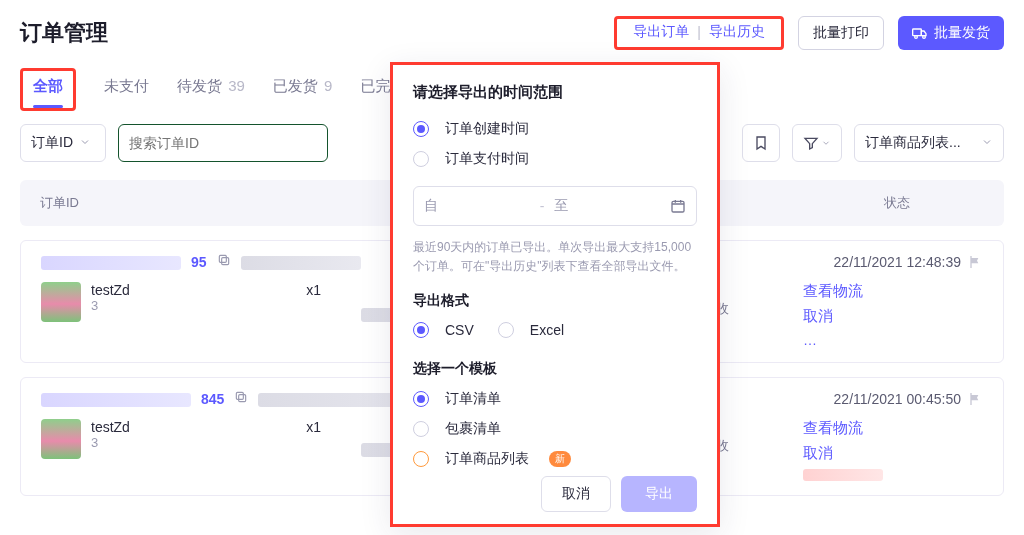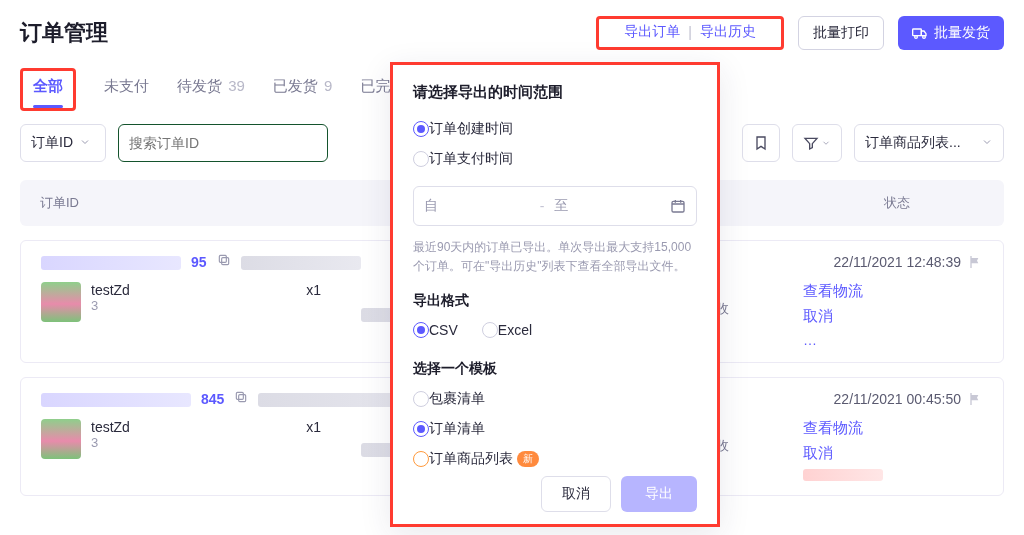--- a/index.html
+++ b/index.html
@@ -26,21 +26,21 @@
     border:1px solid #d3d3e2; border-radius:6px; padding:7px 14px;
     background:#fff; color:#2a2a3c; font-size:14px; cursor:pointer;
   }
   .btn-primary {
     border:none; border-radius:6px; padding:8px 14px;
     background:#5c59ff; color:#fff; font-size:14px; cursor:pointer;
     display:flex; align-items:center; gap:6px; font-weight:500;
   }
   .btn-primary svg { width:16px; height:16px; }
   .hl-box-hdr {
-    border:3px solid #ff3b30; border-radius:4px; padding:4px 25px 6px;
+    border:3px solid #ff3b30; border-radius:4px; padding:4px 16px 6px;
     display:flex; align-items:center; gap:8px;
   }
 
   
   .tabs { display:flex; align-items:flex-end; gap:28px; margin-top:18px; }
   .tab { color:#7a7a92; font-size:15px; padding-bottom:12px; cursor:pointer; position:relative; }
   .tab.active { color:#5c59ff; font-weight:600; }
   .tab.active::after {
     content:""; position:absolute; left:0; right:0; bottom:0; height:3px;
     background:#5c59ff; border-radius:2px;
@@ -131,21 +131,21 @@
     position:absolute;
     left:390px; top:62px; width:330px; height:465px;
     background:#fff;
     border:3px solid #ff3b30;
     padding:18px 20px 12px;
     box-shadow: 0 8px 30px rgba(40,40,80,0.10);
     z-index:50;
     display:flex; flex-direction:column;
   }
   .modal-title { font-size:15px; font-weight:600; margin-bottom:12px; color:#1d1d2b;}
-  .radio-row { display:flex; align-items:center; gap:0; margin:6px 0; cursor:pointer;}
+  .radio-row { display:flex; align-items:center; gap:16px; margin:6px 0; cursor:pointer;}
   .radio {
     width:16px; height:16px; border-radius:50%; border:1.5px solid #cfcfe0;
     display:flex; align-items:center; justify-content:center; flex-shrink:0;
   }
   .radio.checked { border-color:#5c59ff; }
   .radio.checked::after {
     content:""; width:8px; height:8px; border-radius:50%; background:#5c59ff;
   }
   .radio.orange { border-color:#ff9a3c; }
   .radio-label { color:#2a2a3c; font-size:14px; }
@@ -380,26 +380,26 @@
       <span class="radio-label">CSV</span>
     </div>
     <div class="radio-row">
       <span class="radio"></span>
       <span class="radio-label">Excel</span>
     </div>
   </div>
 
   <div class="sec-title">选择一个模板</div>
   <div class="radio-row">
+    <span class="radio checked"></span>
+    <span class="radio-label">订单清单</span>
+  </div>
+  <div class="radio-row">
     <span class="radio"></span>
     <span class="radio-label">包裹清单</span>
-  </div>
-  <div class="radio-row">
-    <span class="radio checked"></span>
-    <span class="radio-label">订单清单</span>
   </div>
   <div class="radio-row">
     <span class="radio orange"></span>
     <span class="radio-label">订单商品列表</span>
     <span class="badge-new">新</span>
   </div>
 
   <div class="modal-footer">
     <button class="btn-ghost">取消</button>
     <button class="btn-soft">导出</button>

